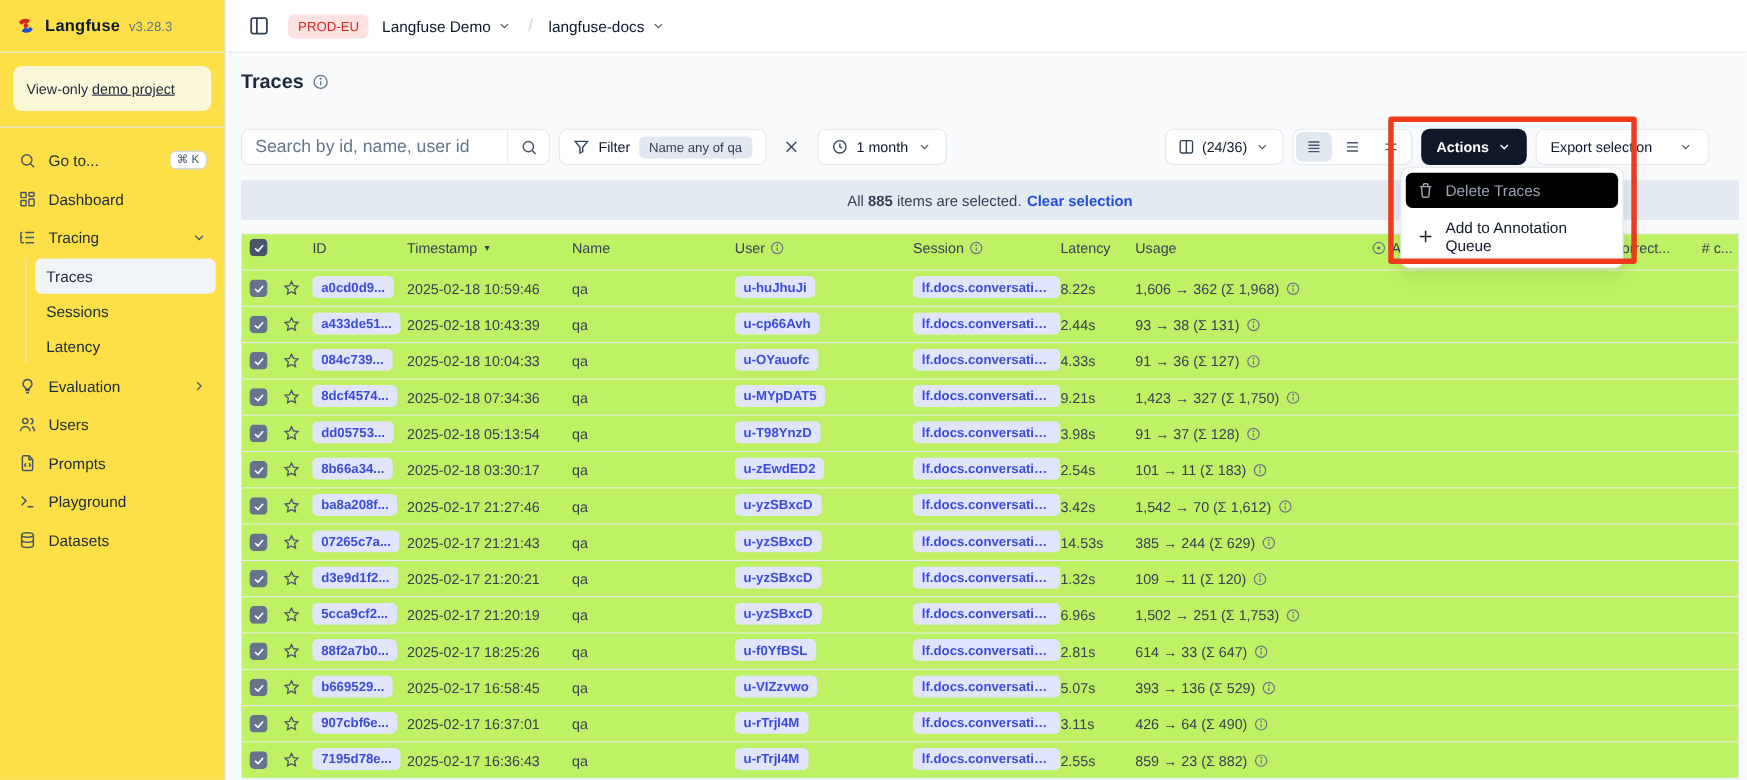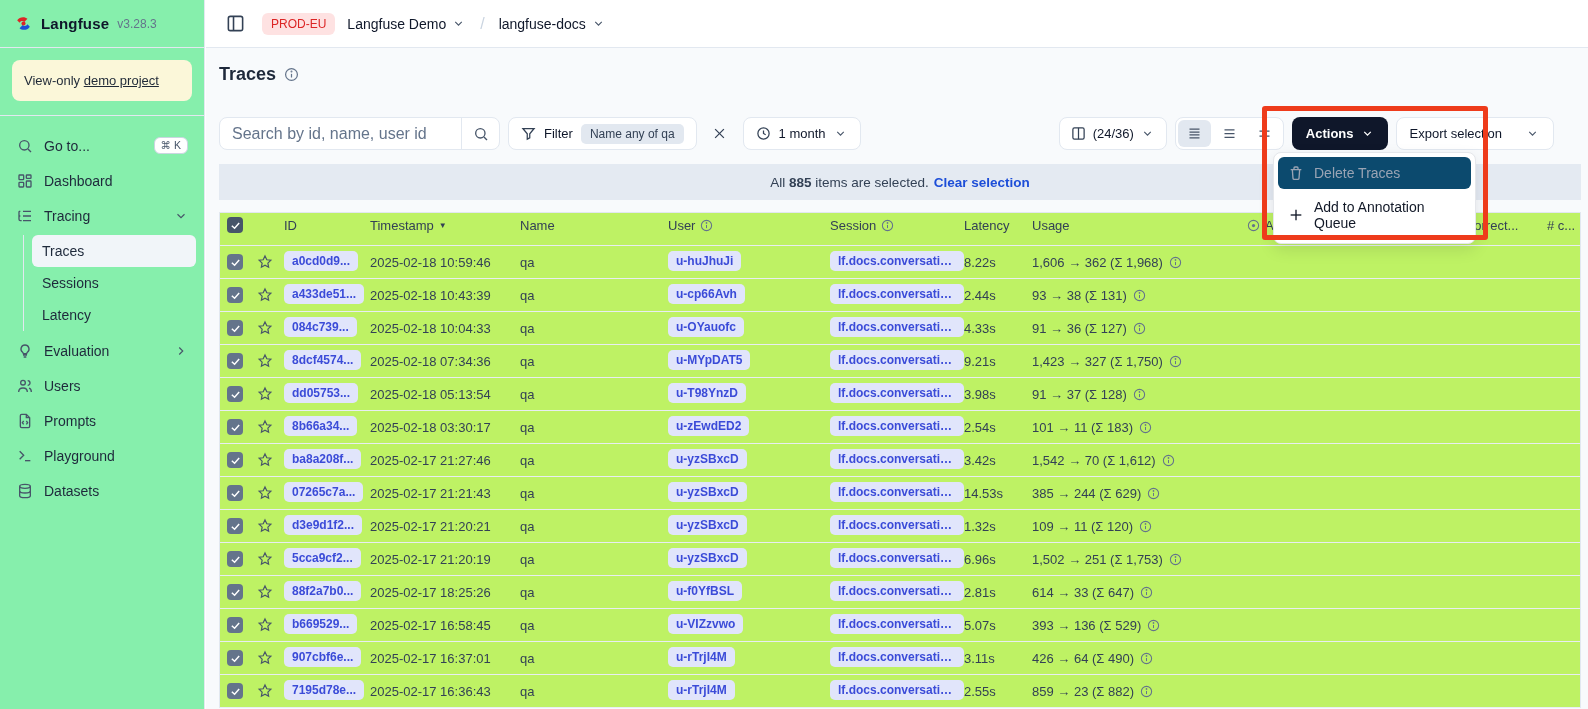--- a/index.html
+++ b/index.html
@@ -1,21 +1,21 @@
 <!DOCTYPE html>
 <html><head>
 <meta charset="utf-8">
 <style>
   * { margin:0; padding:0; box-sizing:border-box; }
   html,body { width:1588px; height:709px; }
   body { font-family:"Liberation Sans","DejaVu Sans",sans-serif; color:#1e293b; background:#fff; overflow:hidden; }
   .page { position:relative; width:1588px; height:709px; overflow:hidden; background:#fff; }
 
   
-  .sidebar { position:absolute; left:0; top:0; width:205px; height:709px; background:#86efac; border-right:1px solid #e2e8f0; }
+  .sidebar { position:absolute; left:0; top:0; width:205px; height:709px; background:#fde047; border-right:1px solid #e2e8f0; }
   .logo-row { height:48px; display:flex; align-items:center; gap:8px; padding:0 14px; border-bottom:1px solid #e2e8f0; }
   .logo-name { font-weight:700; font-size:15px; letter-spacing:.2px; color:#0f172a; }
   .logo-ver { font-size:12px; color:#64748b; }
   .viewonly-wrap { padding:12px 12px 14px; border-bottom:1px solid #e2e8f0; }
   .viewonly { background:#fbf7d9; border-radius:8px; padding:13px 12px; font-size:13px; color:#1f2937; }
   .viewonly a { color:#1f2937; text-decoration:underline; cursor:pointer; }
   .nav { padding:12px 8px 0; }
   .nav-item { display:flex; align-items:center; gap:11px; height:35px; padding:0 8px; font-size:14px; color:#1e293b; border-radius:6px; cursor:pointer; }
   .nav-item .nicon { width:17px; height:17px; color:#475569; flex:0 0 17px; display:flex; align-items:center; justify-content:center; }
   .nav-item .grow { flex:1; }
@@ -72,21 +72,21 @@
   .badge { display:inline-block; background:#e1e5fb; color:#3b4bd8; font-weight:600; font-size:12px; border-radius:5px; padding:3px 8px; max-width:100%; overflow:hidden; text-overflow:ellipsis; white-space:nowrap; cursor:pointer; }
   .checkbox { width:16px; height:16px; border-radius:4px; display:flex; align-items:center; justify-content:center; cursor:pointer; }
   .checkbox.hdr { background:#475569; }
   .checkbox.row { background:#64748b; }
   .usage-flex { display:flex; align-items:center; gap:6px; color:#334155; }
   .info-ic { color:#64748b; display:inline-flex; flex:0 0 auto; }
 
   
   .menu { position:absolute; left:1273px; top:152px; width:203px; background:#fff; border:1px solid #e5e7eb; border-radius:8px; box-shadow:0 6px 16px rgba(15,23,42,.10); padding:4px; z-index:40; }
   .menu-item { display:flex; align-items:center; gap:10px; padding:8px 10px; font-size:14px; border-radius:6px; cursor:pointer; }
-  .menu-item.disabled { color:#9aa4b4; background:#0c4a6e; }
+  .menu-item.disabled { color:#9aa4b4; background:#000000; }
   .menu-item.normal { color:#111827; margin-top:2px; }
 
   
   .red-box { position:absolute; left:1262px; top:106px; width:226px; height:134px; border:5px solid #ee3b1b; border-radius:3px; z-index:50; pointer-events:none; }
 
   svg { display:block; }
 </style>
 </head>
 <body>
 

